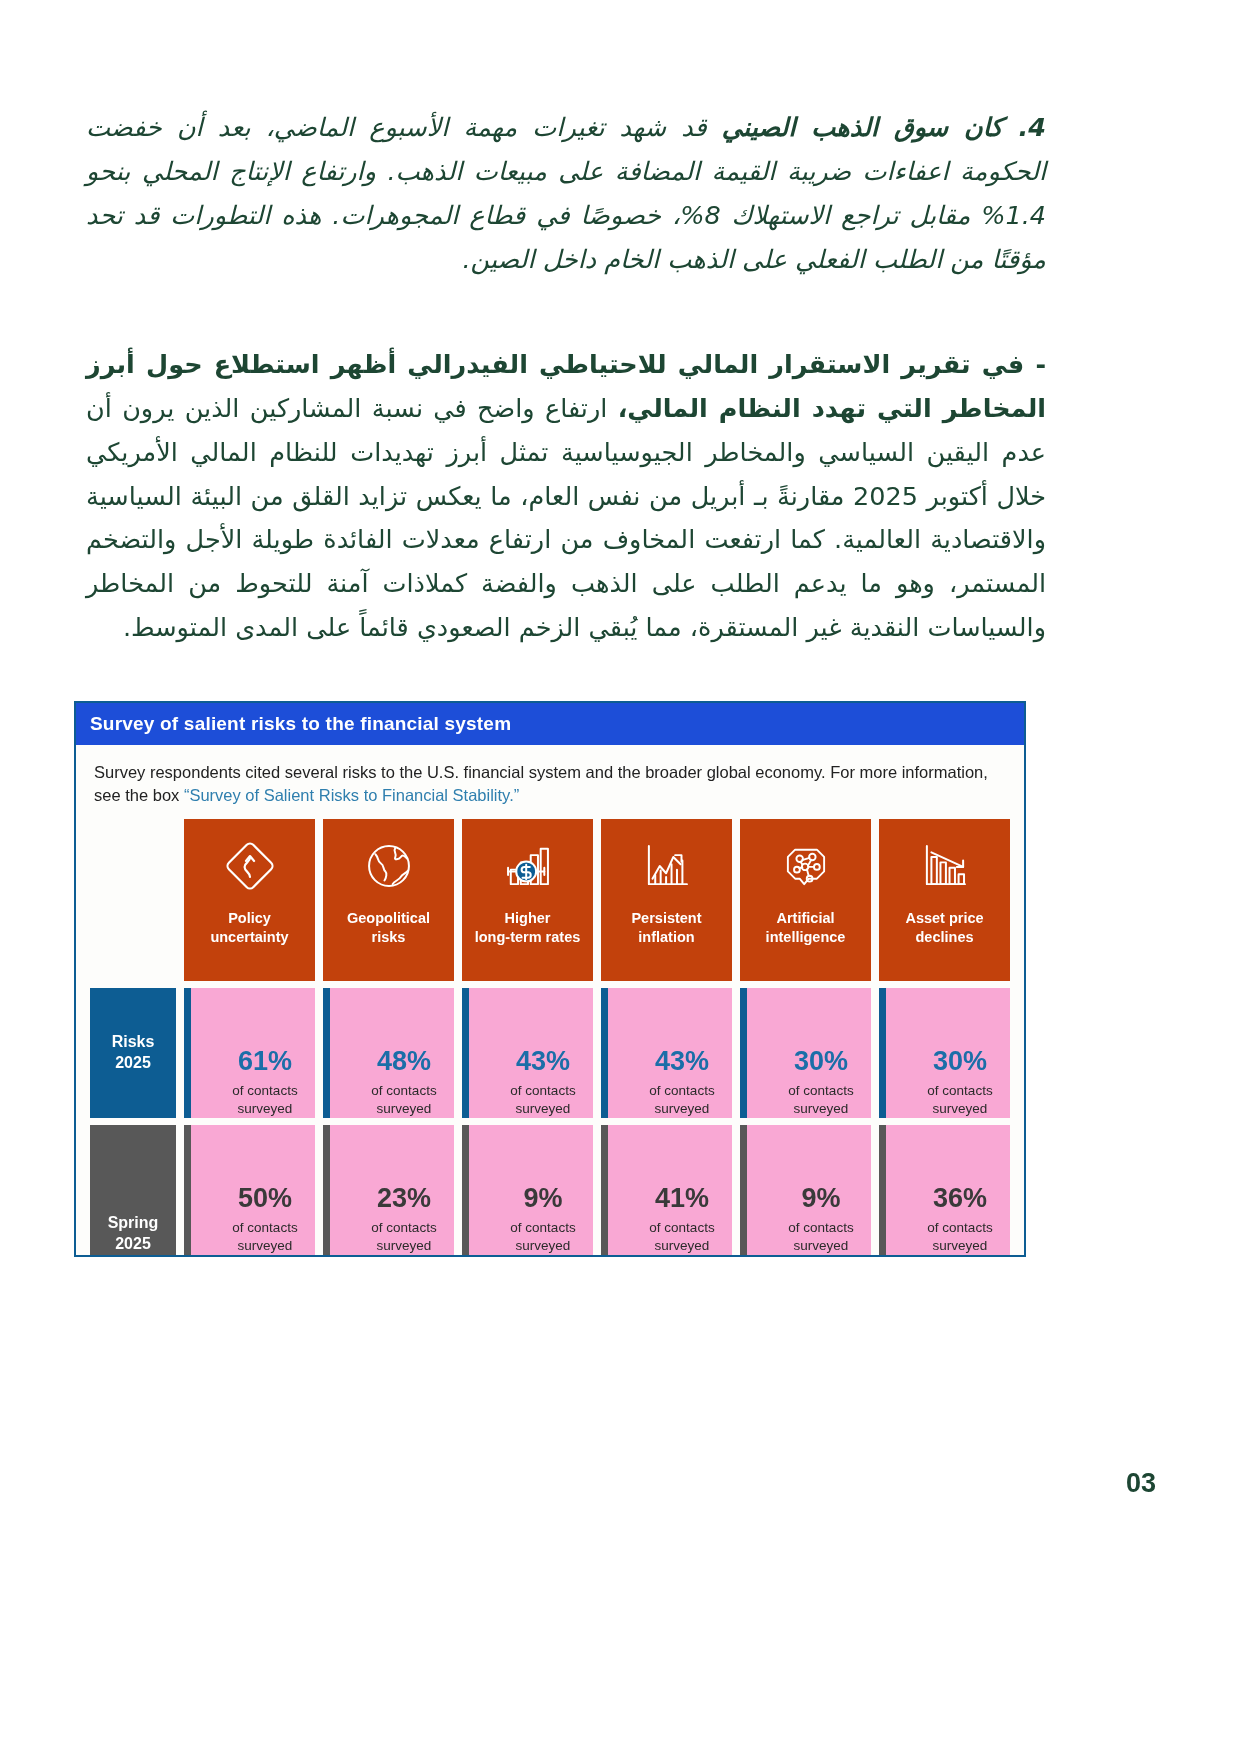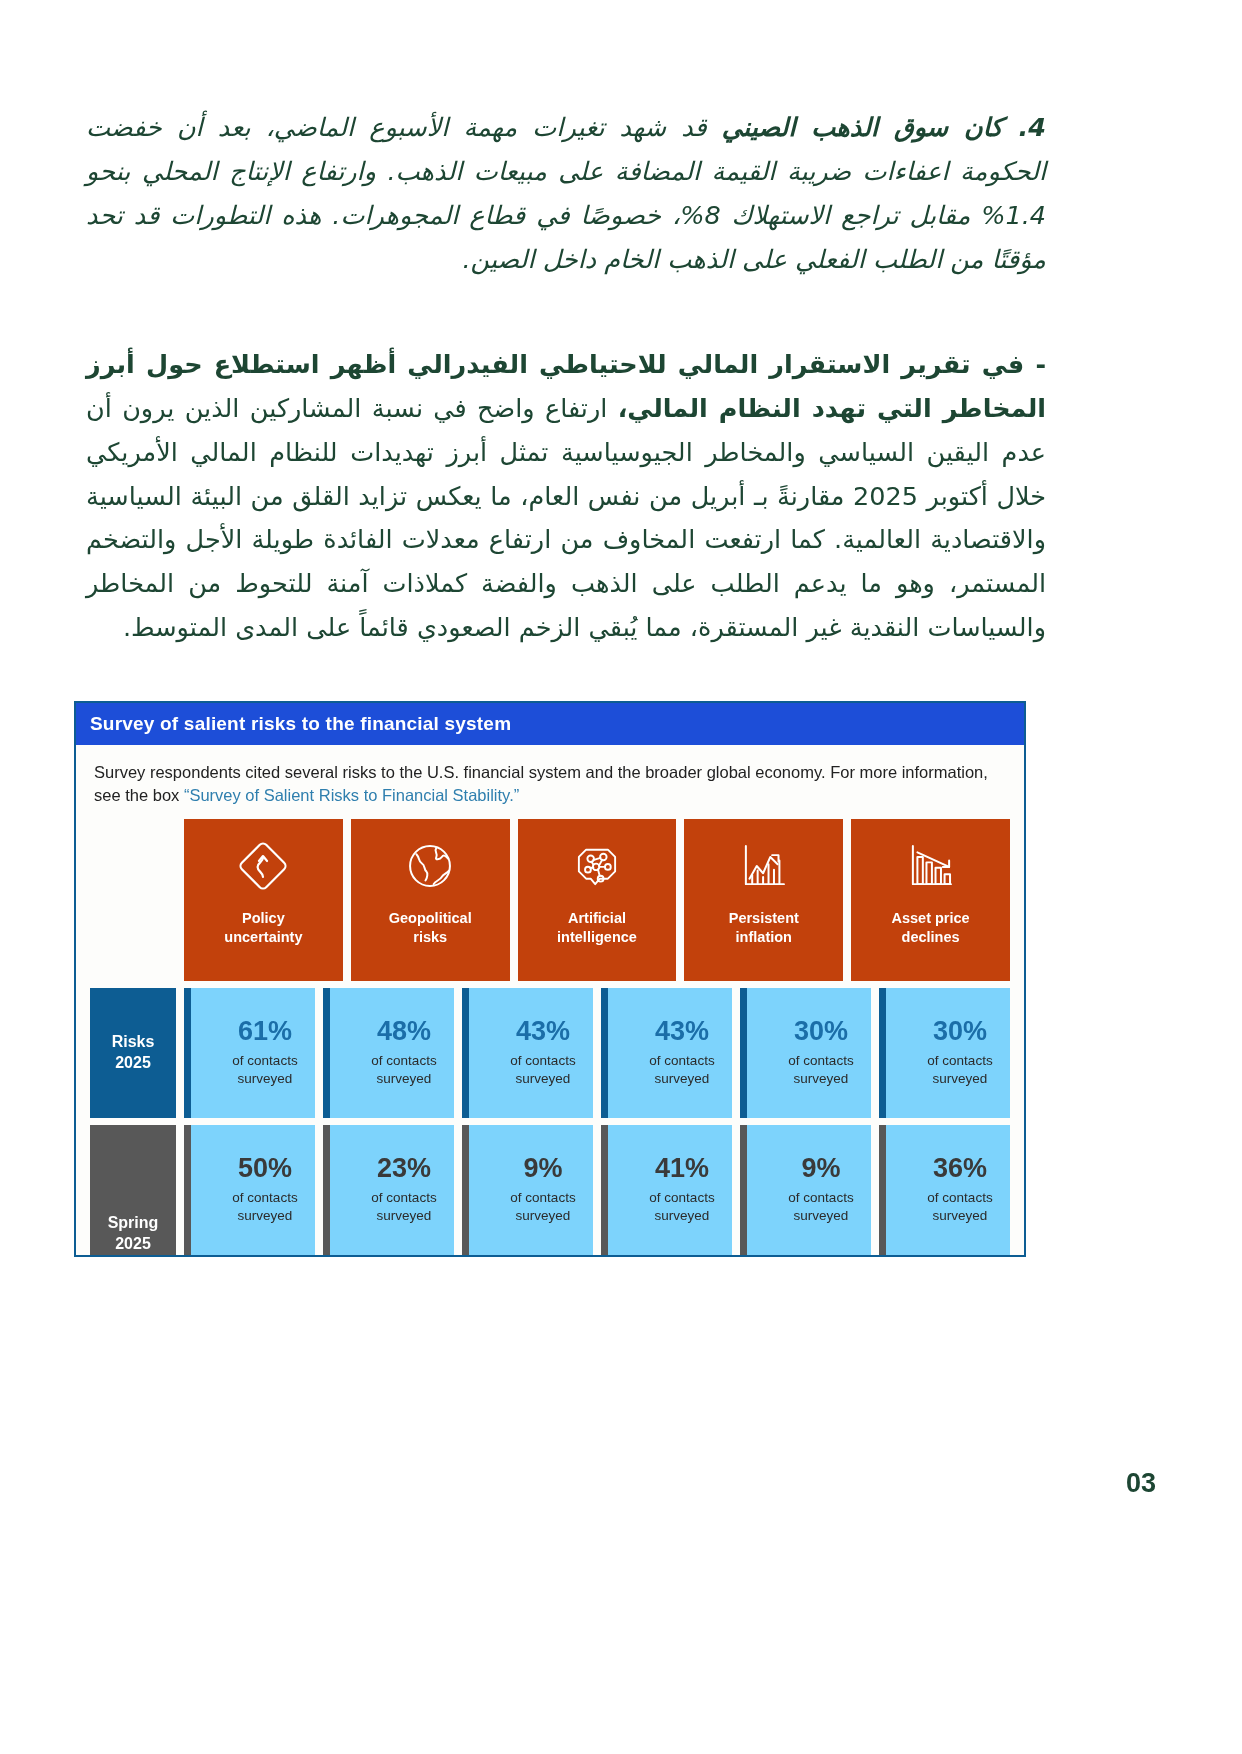--- a/index.html
+++ b/index.html
@@ -155,25 +155,25 @@
     font-weight: bold;
     text-align: center;
     line-height: 1.3;
     font-family: "Liberation Sans", sans-serif;
   }
   .rowlabel-cell.fall { background: #0d5d93; height: 130px; }
   .rowlabel-cell.spring { background: #585858; height: 130px; align-items: flex-end; }
 
   .data-cell {
     height: 130px;
-    background: #7dd3fc;
+    background: #f9a8d4;
     display: flex;
     flex-direction: column;
     align-items: center;
-    justify-content: center;
+    justify-content: flex-end;
     box-sizing: border-box;
     position: relative;
     padding-left: 24px;
   }
   .data-cell.fall { border-left: 7px solid #0d5d93; }
   .data-cell.spring { border-left: 7px solid #585858; }
   .data-cell:first-of-type { }
   .pct {
     font-size: 27px;
     font-weight: bold;
@@ -256,20 +256,58 @@
                 <path d="M36 52 C38 48 43 48 45 44 C47 41 51 40 53 37"></path>
               </svg>
             </div>
             <div class="icon-label">
               <span>Geopolitical</span><br>
               <span>risks</span>
             </div>
           </div>
         </div>
 
+        <div class="col">
+          <div class="icon-card">
+            <div class="icon-wrap">
+              <svg width="58" height="58" viewBox="0 0 64 64" fill="none" stroke="#ffffff" stroke-width="2.2" stroke-linecap="round" stroke-linejoin="round">
+                <rect x="13" y="36" width="8" height="16"></rect>
+                <rect x="24" y="28" width="8" height="24"></rect>
+                <rect x="35" y="20" width="8" height="32"></rect>
+                <rect x="46" y="13" width="8" height="39"></rect>
+                <circle cx="30" cy="38" r="11" fill="#0d5d93"></circle>
+                <path d="M34 33 h-6 a3 3 0 0 0 0 6 h4 a3 3 0 0 1 0 6 h-6"></path>
+                <path d="M30 30.5 v16"></path>
+                <path d="M10 38 h9 M41 38 h9"></path>
+                <path d="M10 34 v8 M50 34 v8"></path>
+              </svg>
+            </div>
+            <div class="icon-label">
+              <span>Higher</span><br>
+              <span>long-term rates</span>
+            </div>
+          </div>
+        </div>
+
+        <div class="col">
+          <div class="icon-card">
+            <div class="icon-wrap">
+              <svg width="58" height="58" viewBox="0 0 64 64" fill="none" stroke="#ffffff" stroke-width="2.2" stroke-linecap="round" stroke-linejoin="round">
+                <path d="M12 10 V52 H54"></path>
+                <path d="M16 46 L24 32 L31 40 L39 22 L47 30"></path>
+                <path d="M41 20 h7 v7"></path>
+                <path d="M19 52 V42 M25 52 V37 M31 52 V44 M37 52 V30 M43 52 V36 M49 52 V26"></path>
+              </svg>
+            </div>
+            <div class="icon-label">
+              <span>Persistent</span><br>
+              <span>inflation</span>
+            </div>
+          </div>
+        </div>
 
         <div class="col">
           <div class="icon-card">
             <div class="icon-wrap">
               <svg width="58" height="58" viewBox="0 0 64 64" fill="none" stroke="#ffffff" stroke-width="2.1" stroke-linecap="round" stroke-linejoin="round">
                 <path d="M20 14 h24 l8 8 v16 l-8 8 h-9 l-5 6 l-5 -6 h-5 l-8 -8 v-16 z"></path>
                 <circle cx="25" cy="24" r="3.6"></circle>
                 <circle cx="39" cy="22" r="3.6"></circle>
                 <circle cx="31" cy="33" r="3.6"></circle>
                 <circle cx="44" cy="33" r="3.2"></circle>
@@ -284,37 +322,20 @@
               <span>intelligence</span>
             </div>
           </div>
         </div>
 
         <div class="col">
           <div class="icon-card">
             <div class="icon-wrap">
               <svg width="58" height="58" viewBox="0 0 64 64" fill="none" stroke="#ffffff" stroke-width="2.2" stroke-linecap="round" stroke-linejoin="round">
                 <path d="M12 10 V52 H54"></path>
-                <path d="M16 46 L24 32 L31 40 L39 22 L47 30"></path>
-                <path d="M41 20 h7 v7"></path>
-                <path d="M19 52 V42 M25 52 V37 M31 52 V44 M37 52 V30 M43 52 V36 M49 52 V26"></path>
-              </svg>
-            </div>
-            <div class="icon-label">
-              <span>Persistent</span><br>
-              <span>inflation</span>
-            </div>
-          </div>
-        </div>
-
-        <div class="col">
-          <div class="icon-card">
-            <div class="icon-wrap">
-              <svg width="58" height="58" viewBox="0 0 64 64" fill="none" stroke="#ffffff" stroke-width="2.2" stroke-linecap="round" stroke-linejoin="round">
-                <path d="M12 10 V52 H54"></path>
                 <rect x="17" y="22" width="6" height="30"></rect>
                 <rect x="27" y="28" width="6" height="24"></rect>
                 <rect x="37" y="34" width="6" height="18"></rect>
                 <rect x="47" y="41" width="6" height="11"></rect>
                 <path d="M17 17 L52 33"></path>
                 <path d="M52 26 v7 h-7"></path>
               </svg>
             </div>
             <div class="icon-label">
               <span>Asset price</span><br>

